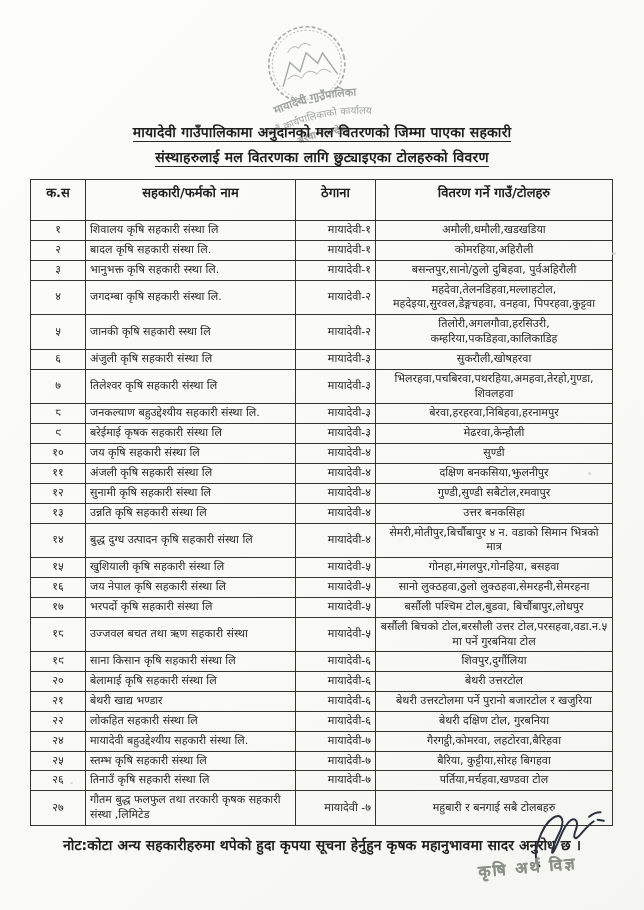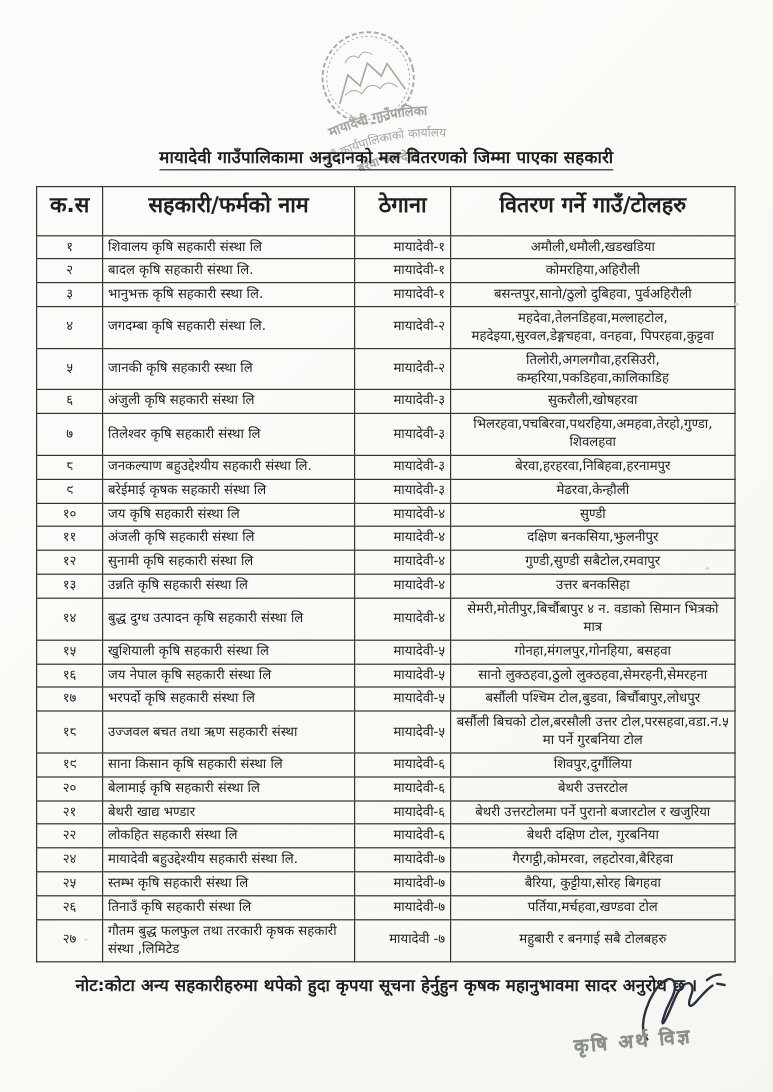--- a/index.html
+++ b/index.html
@@ -32,21 +32,21 @@
     width:582px;margin:10px 0 0 30px;
     background:transparent;
   }
   table.dist th,table.dist td{
     border:1px solid #35342f;
     padding:2px 4px;
     font-size:11px;line-height:1.35;
     overflow:hidden;
   }
   table.dist th{
-    font-weight:bold;font-size:18px;
+    font-weight:bold;font-size:13px;
     height:34px;vertical-align:top;padding-top:4px;
     text-align:center;
   }
   col.c1{width:55px}col.c2{width:210px}col.c3{width:80px}col.c4{width:237px}
   td.c-sn{text-align:center;}
   td.c-name{text-align:left;padding-left:9px;}
   td.c-addr{text-align:right;}
   td.c-areas{text-align:center;padding-left:6px;}
   
   .note{
@@ -94,20 +94,21 @@
         </text>
         <text font-size="10" fill="#878d87" stroke="none" font-weight="bold">
           <textPath href="#arc3" startOffset="50%" text-anchor="middle">बरेवा रुपन्देही</textPath>
         </text>
       </g>
     </svg>
   </div>
 
   <div class="title-block">
     <div class="title-line"><span>मायादेवी गाउँपालिकामा अनुदानको मल वितरणको जिम्मा पाएका सहकारी</span></div>
+    <div class="title-line"><span>संस्थाहरुलाई मल वितरणका लागि छुट्याइएका टोलहरुको विवरण</span></div>
   </div>
 
   <table class="dist">
     <colgroup>
         <col class="c1">
         <col class="c2">
         <col class="c3">
         <col class="c4">
       </colgroup>
     <thead>

